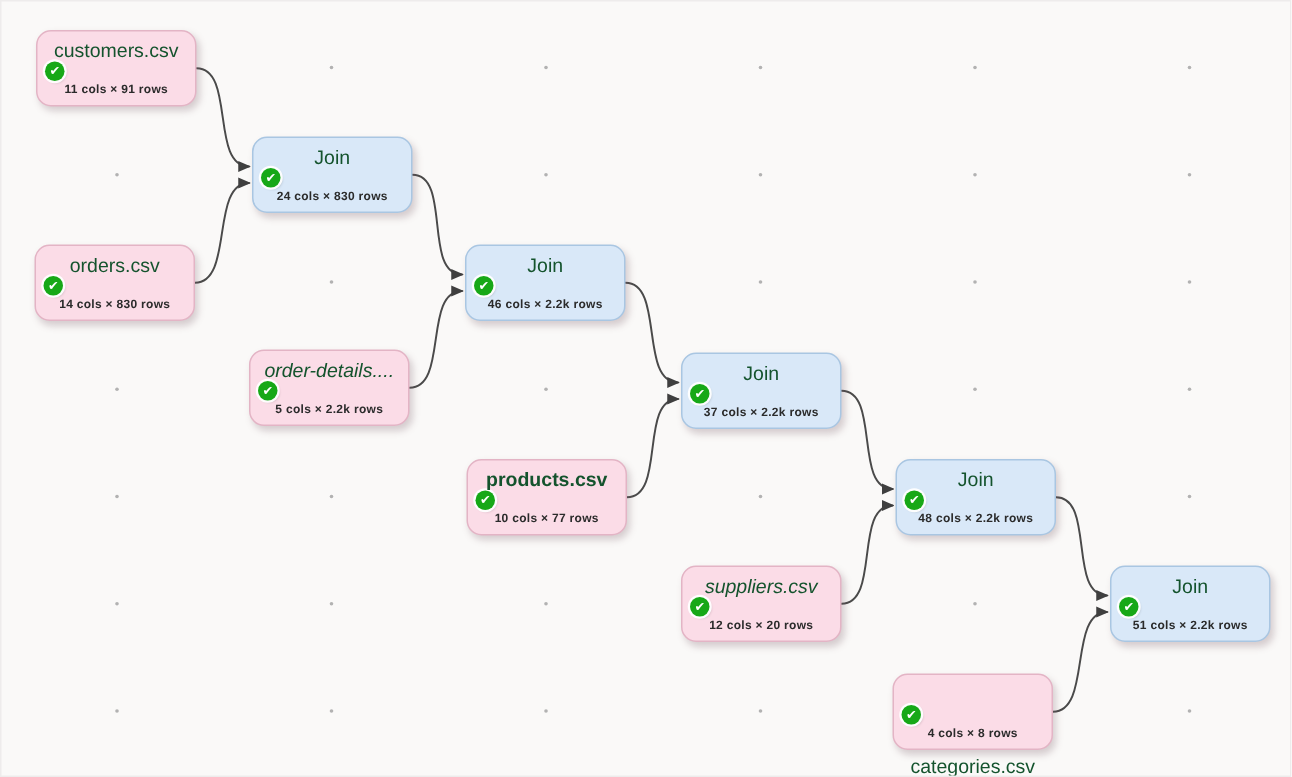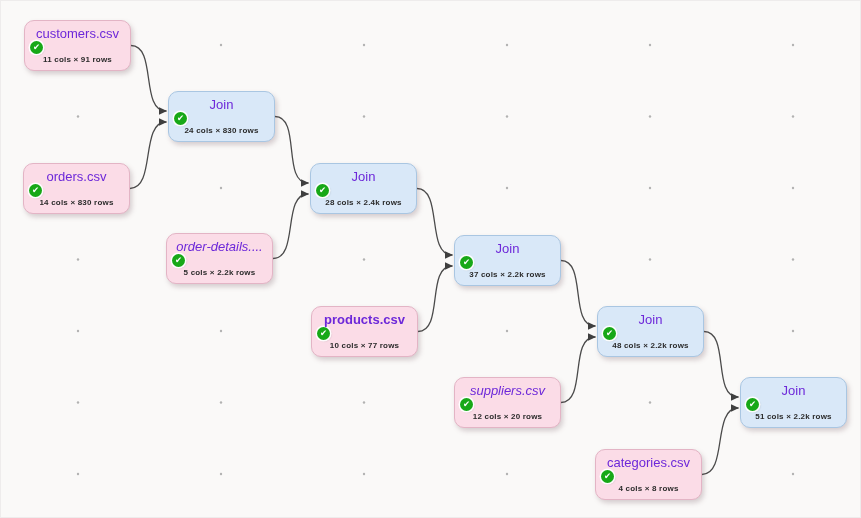--- a/index.html
+++ b/index.html
@@ -11,21 +11,21 @@
   svg.layer{position:absolute;left:0;top:0;width:861px;height:518px;pointer-events:none;}
   #nodes-layer{position:absolute;left:0;top:0;width:861px;height:518px;}
   .node{
     position:absolute;width:107px;height:51px;border-radius:10px;z-index:2;
     box-shadow:2px 3px 5px rgba(120,90,100,.28);cursor:pointer;box-sizing:border-box;
   }
   .node.source{background:#fbdce7;border:1px solid #e3b4c5;}
   .node.transform{background:#d9e8f8;border:1px solid #a9c6e2;}
   .node-title{
     position:absolute;top:5px;left:9px;right:9px;text-align:center;
-    font-size:13px;color:#6d28d9;white-space:nowrap;overflow:hidden;
+    font-size:13px;color:#14532d;white-space:nowrap;overflow:hidden;
   }
   .node-stats{
     position:absolute;bottom:6px;left:3px;right:3px;text-align:center;
     font-size:8px;color:#2b2b2b;white-space:nowrap;letter-spacing:.2px;font-weight:bold;
   }
   .check{
     position:absolute;left:5px;top:20px;width:13px;height:13px;border-radius:50%;
     color:#fff;font-size:8.5px;line-height:13px;text-align:center;font-weight:bold;
     box-shadow:0 0 0 1.5px rgba(255,255,255,.95),1px 1px 2px rgba(0,0,0,.25);
   }
@@ -112,21 +112,21 @@
     <div class="node-stats">24 cols × 830 rows</div>
   </div>
       <div class="node source" style="left: 165px; top: 232px;">
     <span class="check" style="background: rgb(23, 168, 23);">✔</span>
     <div class="node-title" style="font-size: 13px; font-style: italic;">order-details....</div>
     <div class="node-stats">5 cols × 2.2k rows</div>
   </div>
       <div class="node transform" style="left: 309px; top: 162px;">
     <span class="check" style="background: rgb(23, 168, 23);">✔</span>
     <div class="node-title" style="font-size: 13px;">Join</div>
-    <div class="node-stats">28 cols × 2.4k rows</div>
+    <div class="node-stats">46 cols × 2.2k rows</div>
   </div>
       <div class="node source" style="left: 310px; top: 305px;">
     <span class="check" style="background: rgb(23, 168, 23);">✔</span>
     <div class="node-title" style="font-size: 13px; font-weight: bold;">products.csv</div>
     <div class="node-stats">10 cols × 77 rows</div>
   </div>
       <div class="node transform" style="left: 453px; top: 234px;">
     <span class="check" style="background: rgb(23, 168, 23);">✔</span>
     <div class="node-title" style="font-size: 13px;">Join</div>
     <div class="node-stats">37 cols × 2.2k rows</div>
@@ -136,21 +136,21 @@
     <div class="node-title" style="font-size: 13px; font-style: italic;">suppliers.csv</div>
     <div class="node-stats">12 cols × 20 rows</div>
   </div>
       <div class="node transform" style="left: 596px; top: 305px;">
     <span class="check" style="background: rgb(23, 168, 23);">✔</span>
     <div class="node-title" style="font-size: 13px;">Join</div>
     <div class="node-stats">48 cols × 2.2k rows</div>
   </div>
       <div class="node source" style="left: 594px; top: 448px;">
     <span class="check" style="background: rgb(23, 168, 23);">✔</span>
-    <div class="node-title" style="font-size: 13px;">categories.csv</div>
+    <div class="node-title" style="font-size: 13px; margin-top: 48px;">categories.csv</div>
     <div class="node-stats">4 cols × 8 rows</div>
   </div>
       <div class="node transform" style="left: 739px; top: 376px;">
     <span class="check" style="background: rgb(23, 168, 23);">✔</span>
     <div class="node-title" style="font-size: 13px;">Join</div>
     <div class="node-stats">51 cols × 2.2k rows</div>
   </div>
     </div>
 </div>
 

